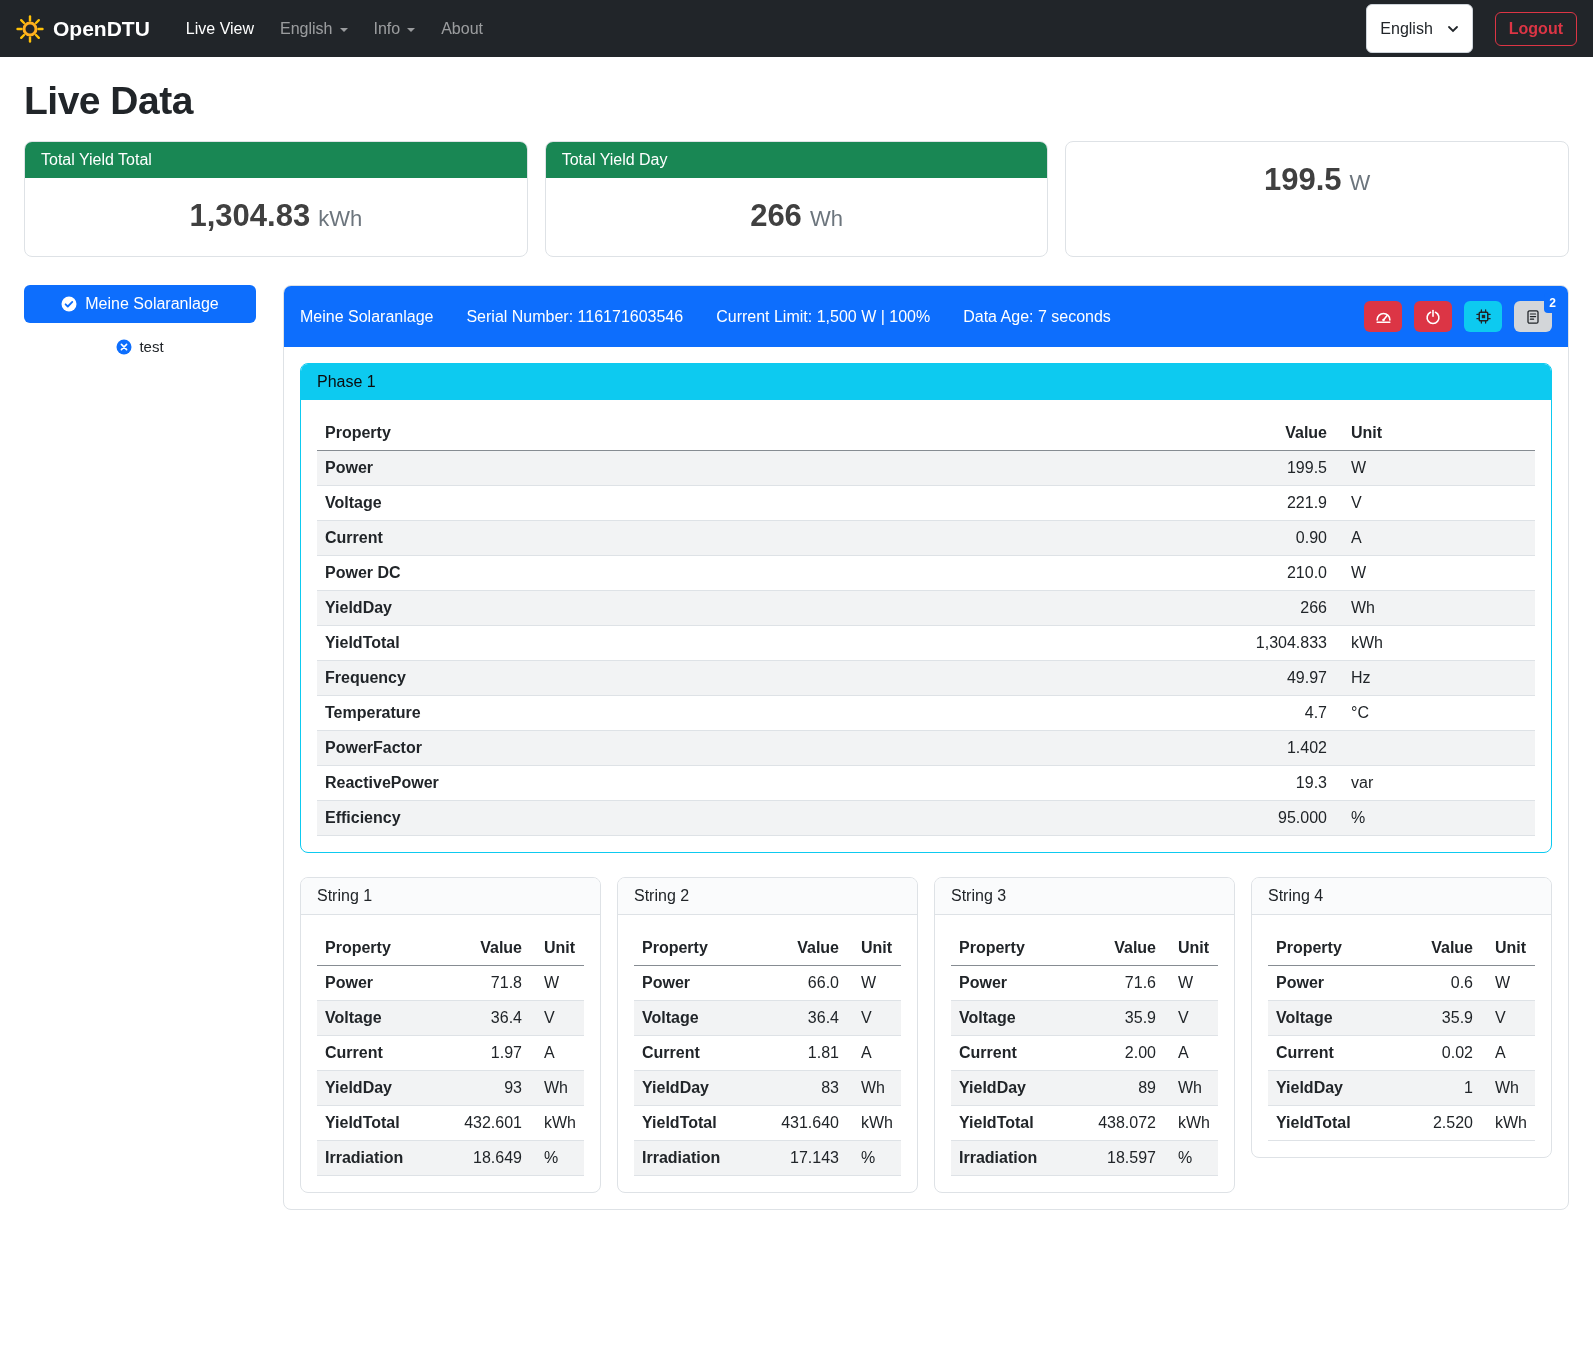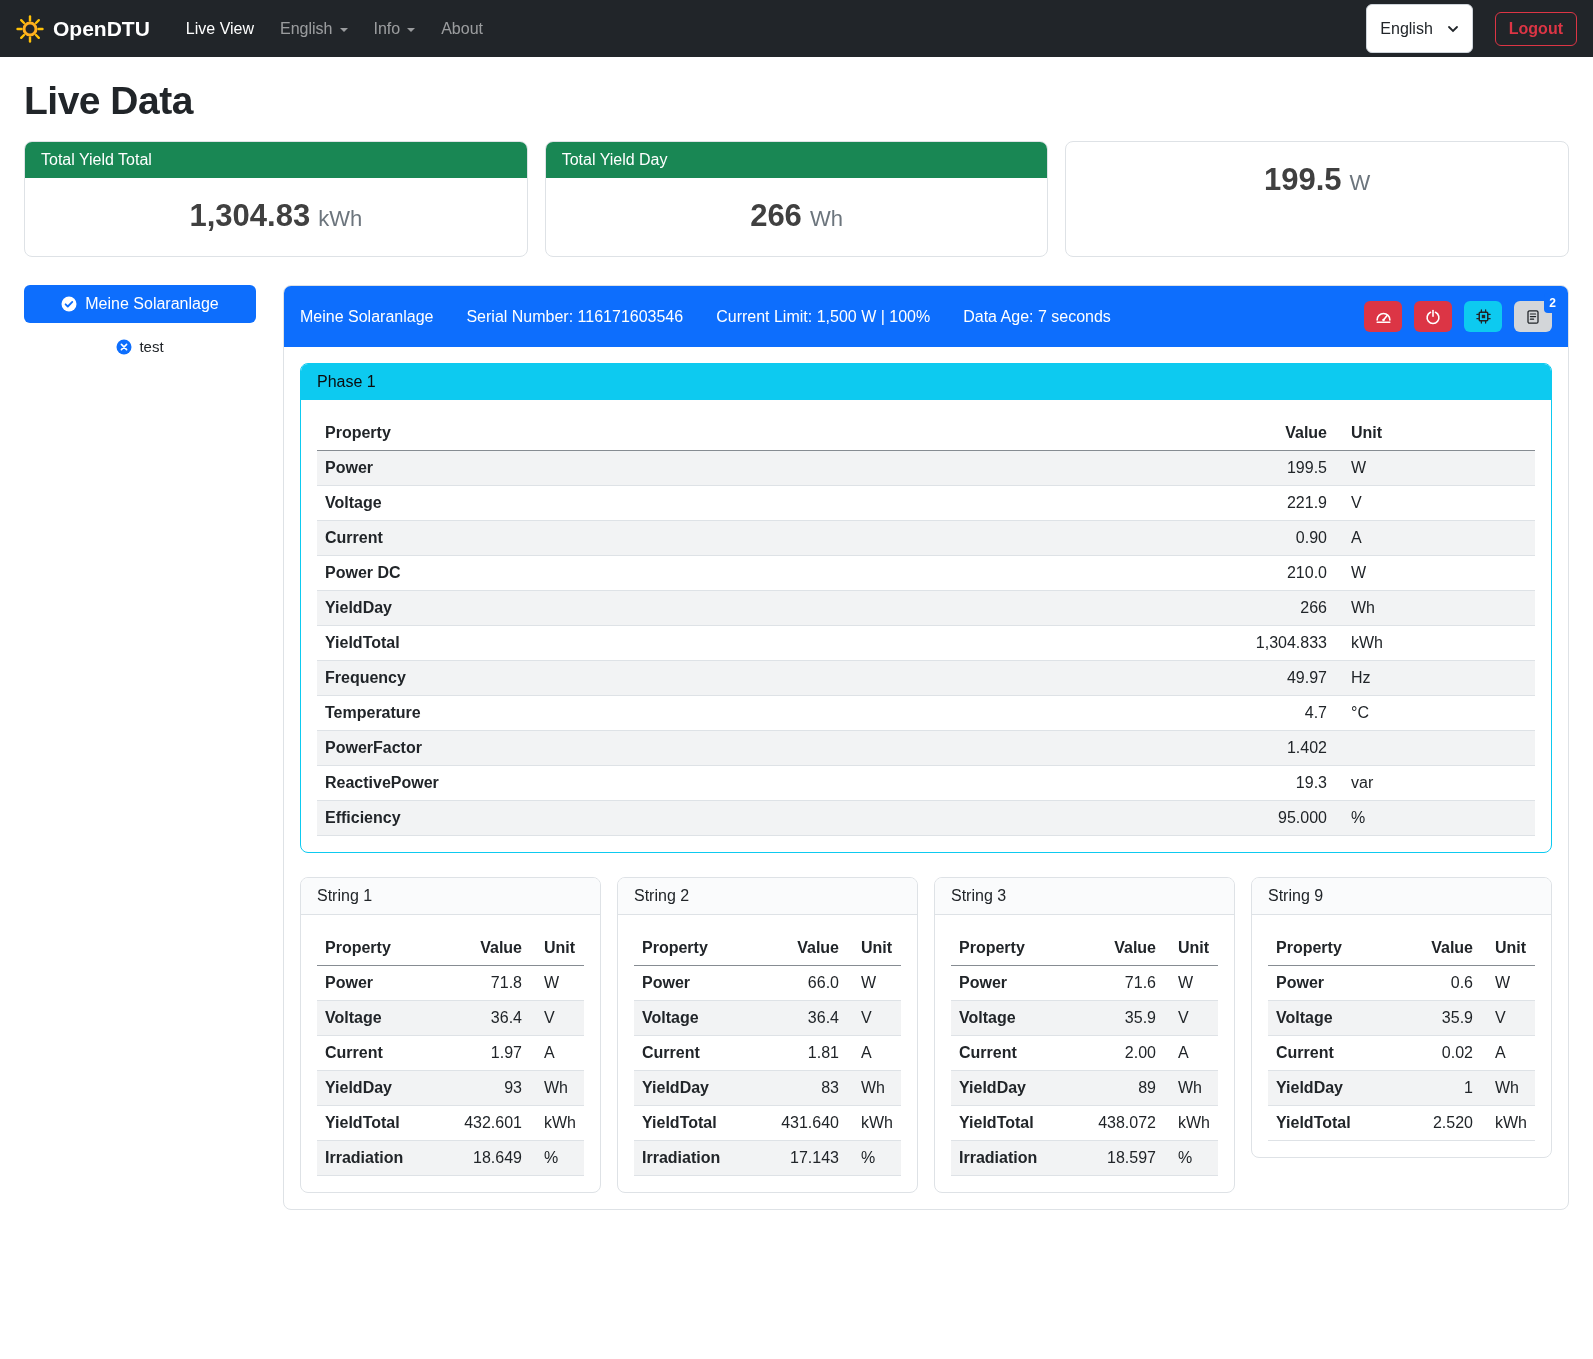--- a/index.html
+++ b/index.html
@@ -444,21 +444,21 @@
                       <th class="prop">Irradiation</th>
                       <td class="val">18.597</td>
                       <td class="unit">%</td>
                     </tr>
                   </tbody>
               </table>
             </div>
           </div>
 
           <div class="string-card">
-            <div class="string-header">String 9</div>
+            <div class="string-header">String 4</div>
             <div class="string-body">
               <table class="string-table">
                 <thead>
                   <tr>
                     <th class="prop">Property</th>
                     <th class="val">Value</th>
                     <th class="unit">Unit</th>
                   </tr>
                 </thead>
                 <tbody>

